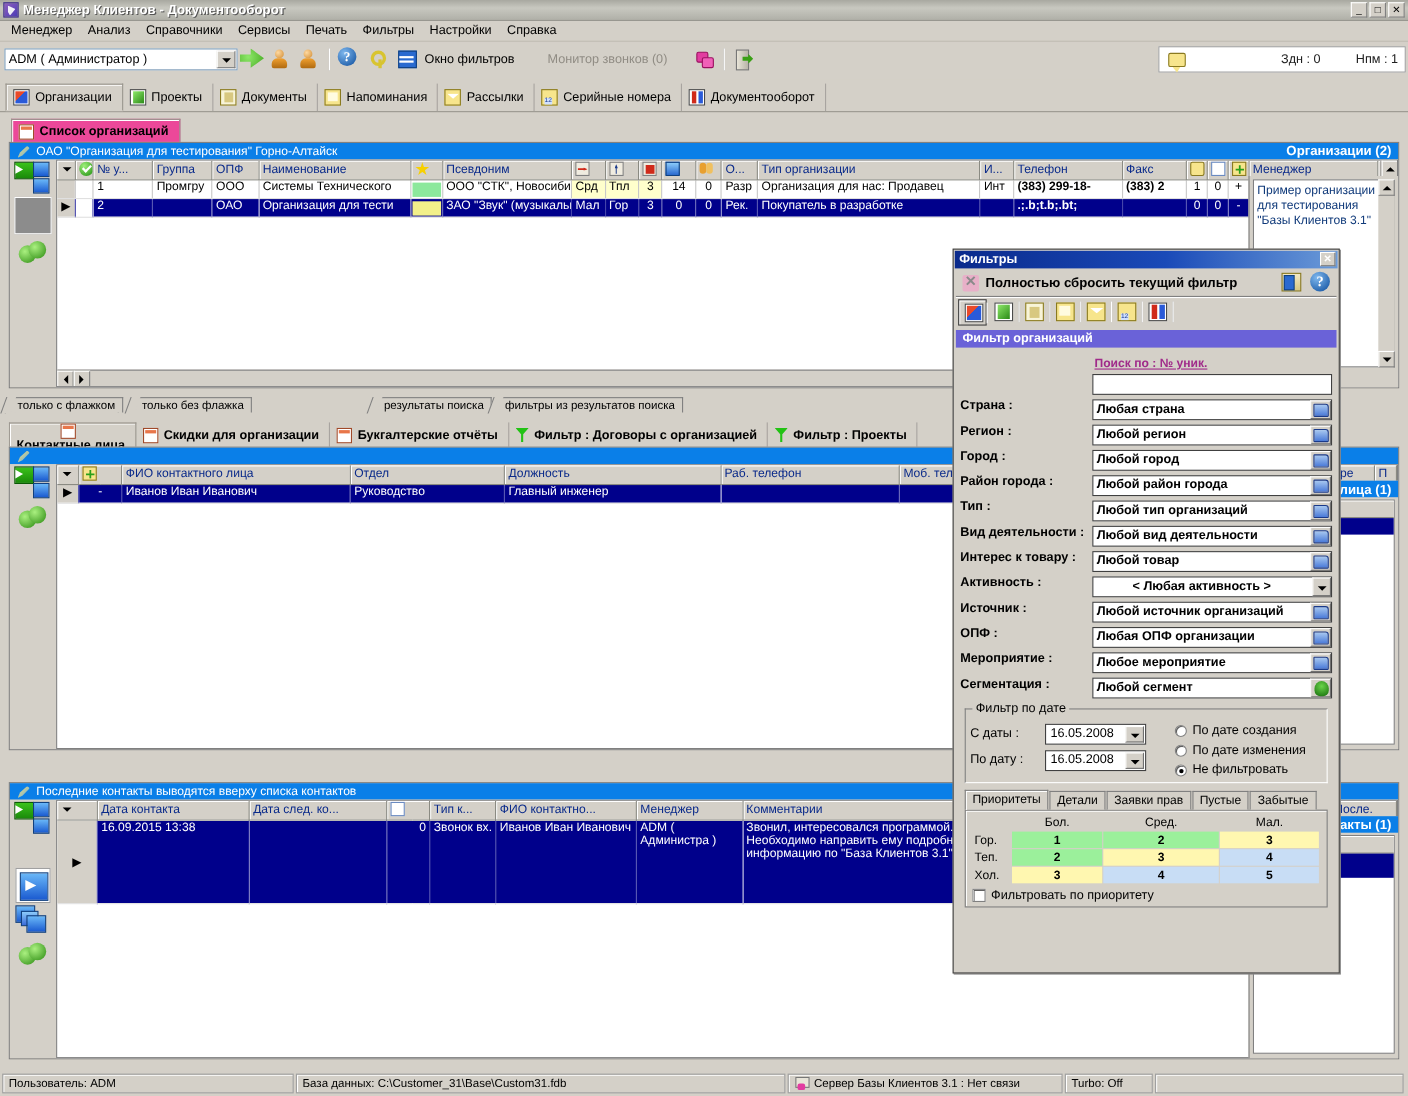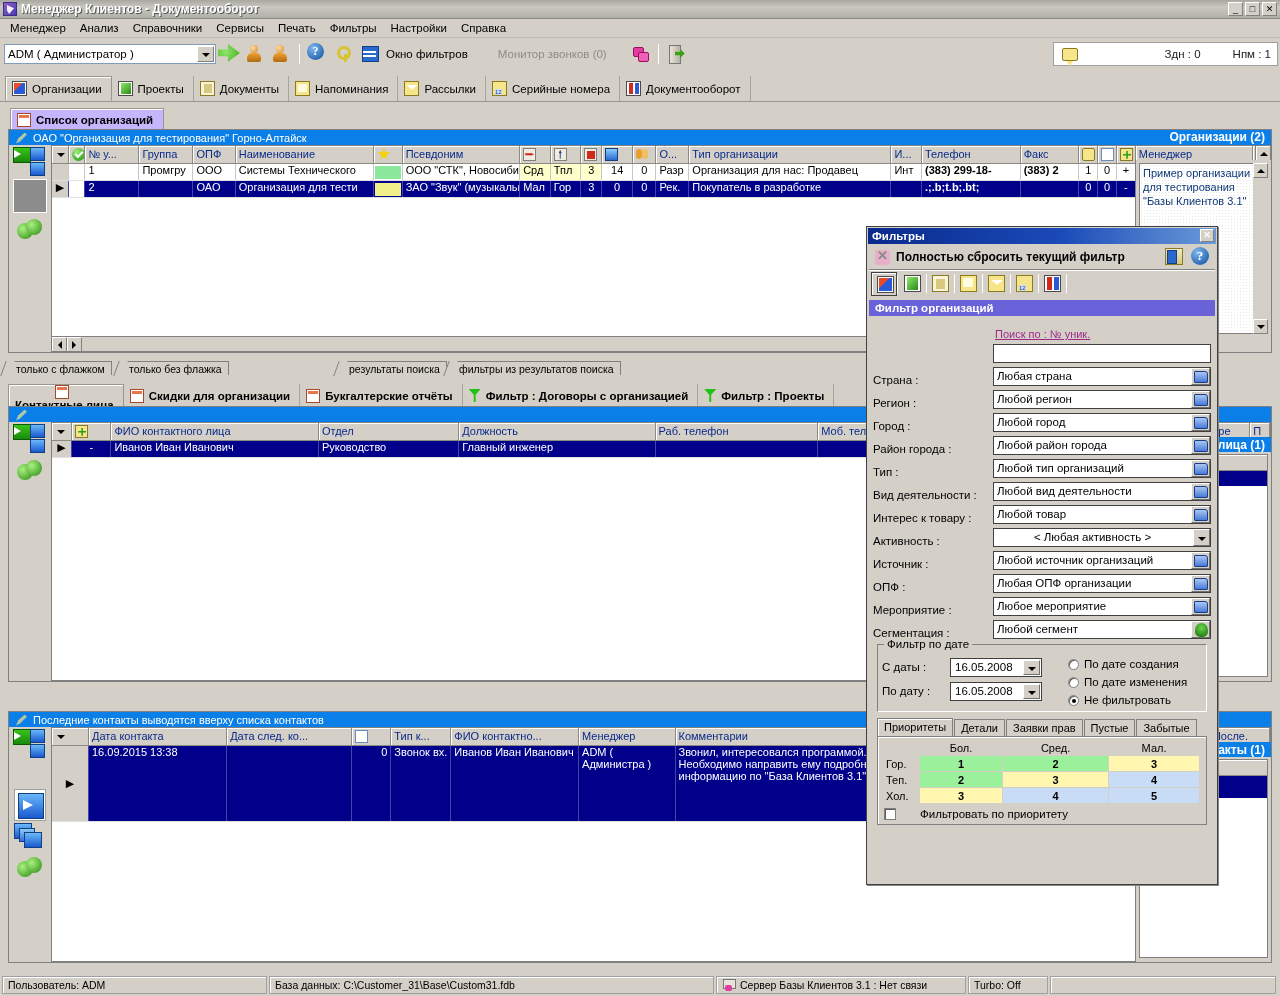--- a/index.html
+++ b/index.html
@@ -158,21 +158,21 @@
 
   
   .listtabrow{
     position:absolute; left:0; top:107px; width:1280px; height:23px;
     display:flex; align-items:flex-end; padding-left:10px;
   }
   .listtab{
     height:22px; display:flex; align-items:center; padding:0 10px 0 6px;
     font-size:11.5px; font-weight:bold;
     border:1px solid #9a968e; border-bottom:none;
-    background:#c4b5fd; box-shadow:inset 1px 1px 0 #fff;
+    background:#ec4899; box-shadow:inset 1px 1px 0 #fff;
   }
   .listtab .lico{ width:14px;height:14px;margin-right:5px;
     background:#fff;border:1px solid #a04a2a;position:relative;}
   .listtab .lico:after{content:"";position:absolute;left:1px;top:1px;width:10px;height:3px;background:#e8764a;}
 
   
   .orgpanel{
     position:absolute; left:8px; top:129px; width:1264px; height:224px;
     border:1px solid #808080; background:#d4d0c8;
   }
@@ -432,21 +432,21 @@
   .gi-dflow:after{content:"";position:absolute;left:2px;top:1px;width:5px;height:13px;background:#d02a1a;
     box-shadow:7px 0 0 #2a5ad8;}
 
   .dlg-bluebar{
     margin:2px 2px 0 2px; height:16px; background:#6a62d8;
     color:#fff; font-weight:bold; font-size:11.5px; display:flex; align-items:center; padding-left:6px;
   }
   .dlg-body{ position:relative; padding:4px 6px 0 6px; }
   .srch-lbl{ text-align:center; padding-top:5px; }
   .srch-lbl a{ color:#a02a8a; font-size:11px; text-decoration:underline; }
-  .frow{ display:flex; align-items:flex-end; height:23px; }
+  .frow{ display:flex; align-items:flex-start; height:23px;font-weight:bold; }
   .frow .flbl{ width:120px; font-size:11.5px; }
   .frow .fwrap{ position:relative; flex:1; }
   .ffield{
     width:100%; height:19px; background:#fff; border:1px solid #404040;
     font-size:11.5px; padding:2px 24px 0 3px; overflow:hidden; white-space:nowrap;
   }
   .fbtn{
     position:absolute; right:1px; top:1px; width:19px;height:17px; background:#d4d0c8;
     border-top:1px solid #fff;border-left:1px solid #fff;
     border-right:1px solid #707070;border-bottom:1px solid #707070;
@@ -495,21 +495,21 @@
   .ptab{ height:17px; font-size:11px; padding:0 6px; line-height:16px;
     border:1px solid #808080; border-bottom:none; margin-right:1px; background:#d4d0c8; }
   .ptab.sel{ box-shadow:inset 1px 1px 0 #fff; height:18px; line-height:17px; }
   .pbox{ margin:0 4px; border:1px solid #808080; box-shadow:inset 1px 1px 0 #fff;
     padding:3px 6px 4px 6px; }
   table.ptab-grid{ border-collapse:separate; border-spacing:1px; width:100%; font-size:11px; }
   table.ptab-grid th{ font-weight:normal; text-align:center; font-size:11px; padding-bottom:1px; }
   table.ptab-grid td.rl{ text-align:left; width:34px; font-size:11px; }
   table.ptab-grid td.cell{ text-align:center; font-weight:bold; height:15px; }
   .cl-green{ background:#9bf09b; } .cl-yellow{ background:#fff7b0; } .cl-blue{ background:#c8ddf5; }
-  .chkrow{ display:flex; align-items:flex-start; margin-top:4px; font-size:11.5px;gap:19px; }
+  .chkrow{ display:flex; align-items:flex-start; margin-top:4px; font-size:11.5px; }
   .chk{ width:12px;height:12px; background:#fff; border:1px solid #808080;
     box-shadow:inset 1px 1px 0 #606060; margin-right:5px; }
   .peek-title{ height:15px; background:#0a7fe8; color:#fff; font-weight:bold; font-size:12px;
     display:flex; align-items:center; justify-content:flex-end; padding-right:6px; }
 </style>
 </head>
 <body>
 
 <div class="app">
 

